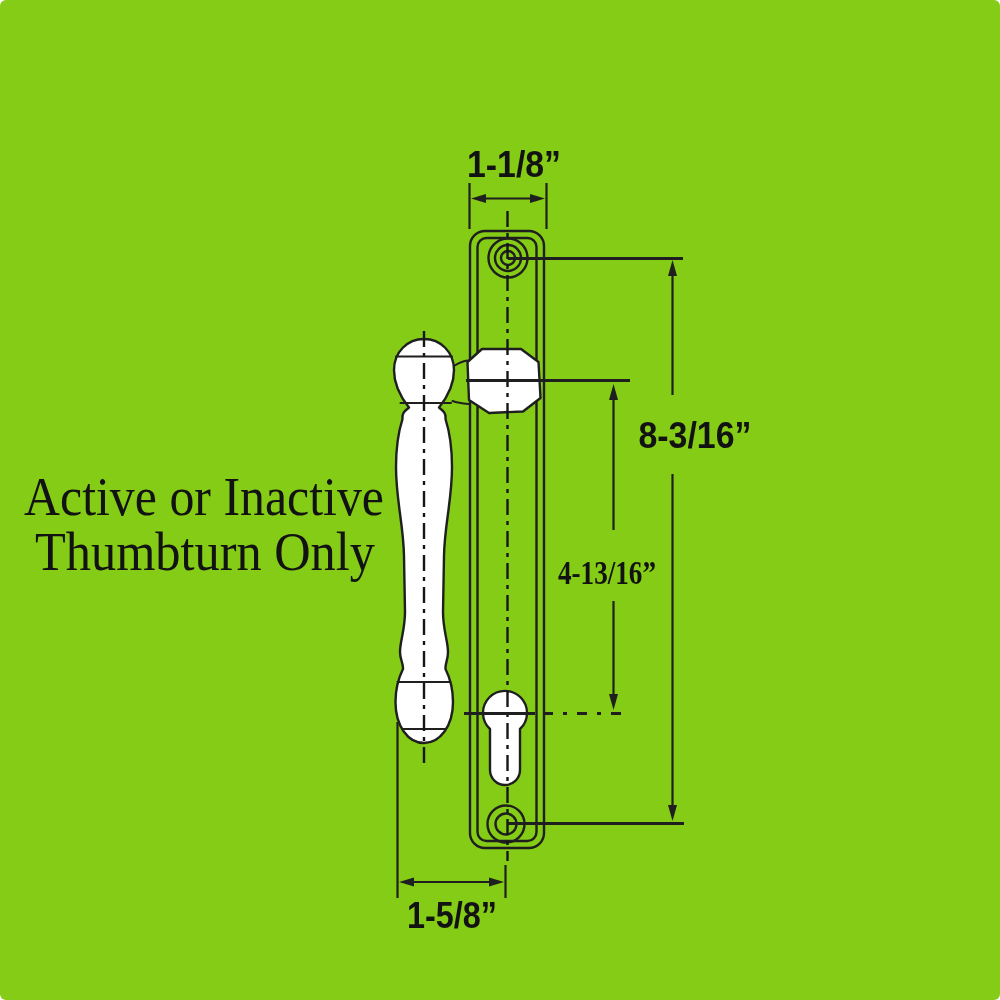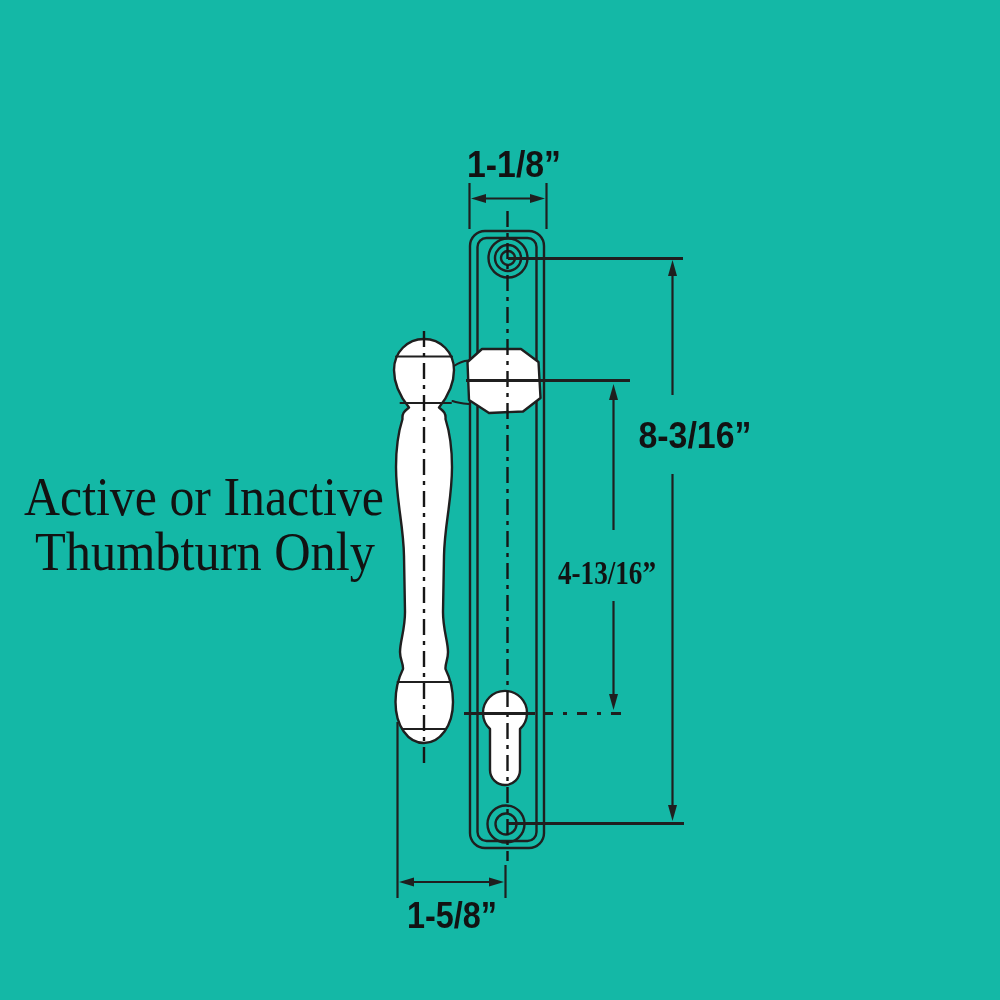--- a/index.html
+++ b/index.html
@@ -4,22 +4,23 @@
 <style>
   html, body {
     margin: 0;
     padding: 0;
     background: #ffffff;
   }
   .canvas {
     position: relative;
     width: 1000px;
     height: 1000px;
-    background: #14b8a6;
+    background: #84cc16;
     overflow: hidden;
+    border-radius: 6px;
   }
   svg { display: block; }
   .outline {
     fill: none;
     stroke: #1f1f1f;
     stroke-width: 2.4;
     stroke-linejoin: round;
     stroke-linecap: round;
   }
   .outline-white {

